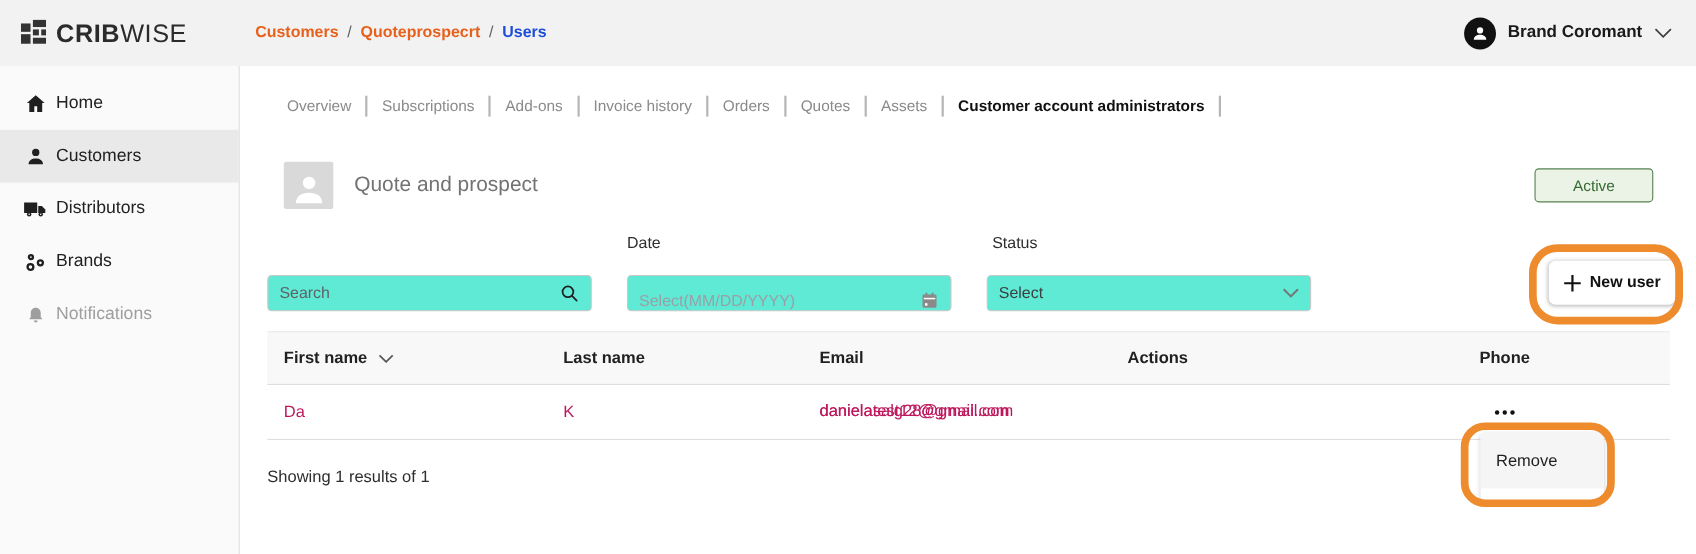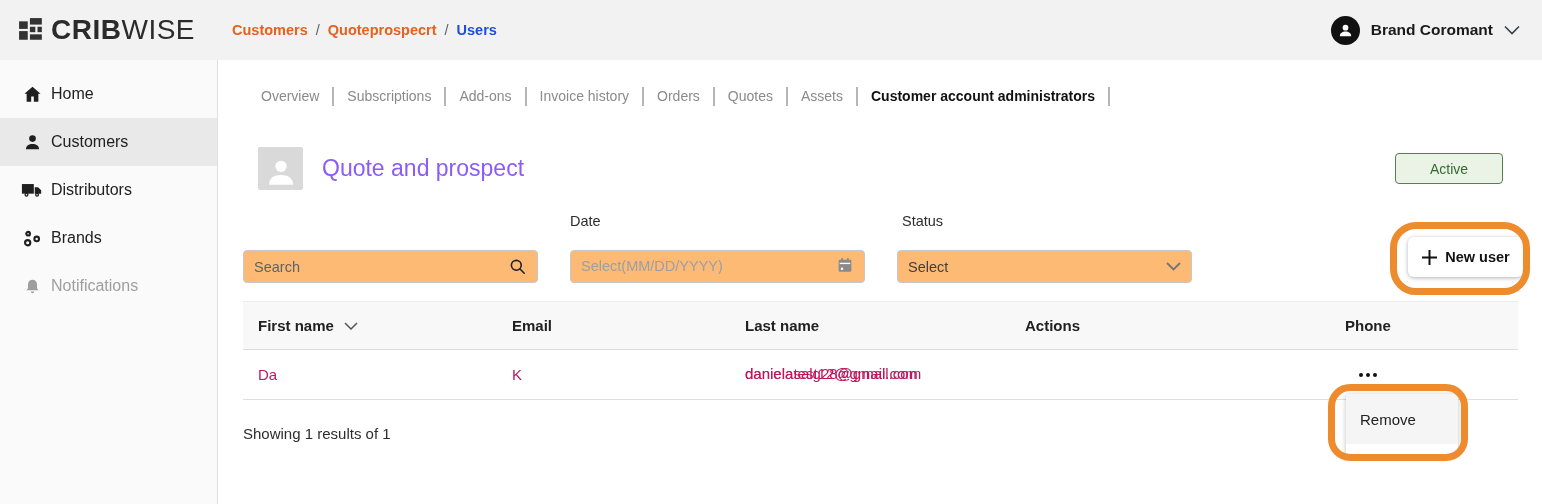--- a/index.html
+++ b/index.html
@@ -2,21 +2,21 @@
 <html><head>
 <meta charset="utf-8">
 <style>
   * { margin:0; padding:0; box-sizing:border-box; }
   html,body { width:1542px; height:504px; background:#fff; font-family:"Liberation Sans","DejaVu Sans",sans-serif; color:#212121; }
   .screen { position:relative; width:1542px; height:504px; overflow:hidden; background:#fff; }
 
   
   .topbar { position:absolute; top:0; left:0; width:1542px; height:60px; background:#f2f2f2; display:flex; align-items:center; }
   .logo { display:flex; align-items:center; gap:7px; padding-left:18px; width:232px; cursor:pointer; }
-  .logo-text { font-size:28px; letter-spacing:.5px; color:#2b2b2b; white-space:nowrap; }
+  .logo-text { font-size:23px; letter-spacing:.5px; color:#2b2b2b; white-space:nowrap; }
   .logo-text b { font-weight:800; }
   .logo-text span { font-weight:300; }
   .breadcrumb { display:flex; align-items:center; gap:8px; font-size:14.5px; font-weight:700; }
   .crumb-link { color:#e8611c; cursor:pointer; }
   .crumb-sep { color:#5f6368; font-weight:400; }
   .crumb-current { color:#1d4ed8; }
   .userbox { margin-left:auto; display:flex; align-items:center; gap:11px; padding-right:22px; cursor:pointer; }
   .avatar-circle { width:29px; height:29px; border-radius:50%; background:#111; display:flex; align-items:center; justify-content:center; }
   .username { font-size:15.5px; font-weight:700; color:#1a1a1a; }
 
@@ -30,29 +30,29 @@
   
   .main { position:absolute; top:60px; left:219px; width:1323px; height:444px; background:#fff; }
 
   .tabbar { position:absolute; top:26px; left:29px; display:flex; align-items:center; }
   .tab { font-size:14px; font-weight:500; color:#8a8a8a; padding:2px 13px; white-space:nowrap; cursor:pointer; }
   .tab.active { color:#111; font-weight:700; }
   .tab-sep { width:2px; height:19px; background:#b5b5b5; }
 
   .title-row { position:absolute; top:87px; left:39px; display:flex; align-items:center; gap:19px; }
   .cust-avatar { width:45px; height:43px; background:#d9d9d9; border-radius:2px; display:flex; align-items:flex-end; justify-content:center; overflow:hidden; }
-  .page-title { font-size:23px; color:#8b5cf6; }
+  .page-title { font-size:19px; color:#737373; }
 
   .active-btn { position:absolute; top:93px; left:1176px; width:108px; height:31px; background:#ebf3e6; border:1px solid #54804f; border-radius:4px; color:#356a33; font-size:14px; display:flex; align-items:center; justify-content:center; cursor:pointer; }
 
   .fld-label { position:absolute; font-size:14.5px; color:#2d2d2d; }
   .lbl-date { top:153px; left:351px; }
   .lbl-status { top:153px; left:683px; }
 
-  .inputbox { position:absolute; top:190px; height:33px; width:295px; border:1px solid #c8c8c8; border-radius:4px; background:#fdba74; display:flex; align-items:center; padding:8px 10px; }
+  .inputbox { position:absolute; top:190px; height:33px; width:295px; border:1px solid #c8c8c8; border-radius:4px; background:#5eead4; display:flex; align-items:center; padding:0 10px; }
   .in-search { left:24px; }
   .in-date { left:351px;align-items:flex-end; }
   .in-status { left:678px; cursor:pointer; }
   .inputbox input { border:none; outline:none; flex:1; font-size:14.5px; font-family:inherit; color:#3c4043; background:transparent; }
   .in-search input::placeholder { color:#5f6368; opacity:1; }
   .in-date input::placeholder { color:#9aa0a6; opacity:1; }
   .sel-value { flex:1; font-size:14.5px; color:#3c4043; }
 
   .newuser-ring { position:absolute; top:162px; left:1171px; width:140px; height:73px; border:7px solid #ed8b2d; border-radius:26px; pointer-events:none; z-index:8; }
   .newuser-btn { position:absolute; top:177px; left:1189px; width:115px; height:40px; background:#fff; border:none; border-radius:6px; box-shadow:0 1px 4px rgba(0,0,0,.3); display:flex; align-items:center; justify-content:center; gap:7px; font-size:14.5px; font-weight:700; color:#111; cursor:pointer; font-family:inherit; }
@@ -241,24 +241,24 @@
 
     <div class="table">
       <div class="t-head">
         <div>
           <span>First name</span>
           <svg width="14" height="8" viewBox="0 0 14 8" fill="none" stroke="#555" stroke-width="1.5">
               <path d="M1 1l6 6 6-6"></path>
             </svg>
         </div>
         <div>
+            <span>Last name</span>
+          </div>
+        <div>
             <span>Email</span>
-          </div>
-        <div>
-            <span>Last name</span>
           </div>
         <div>
             <span>Actions</span>
           </div>
         <div>
             <span>Phone</span>
           </div>
       </div>
       <div class="t-row">
         <div>Da</div>

